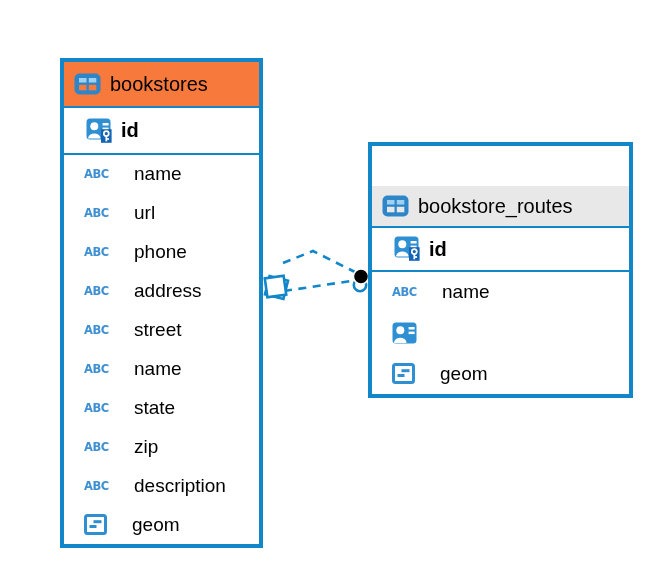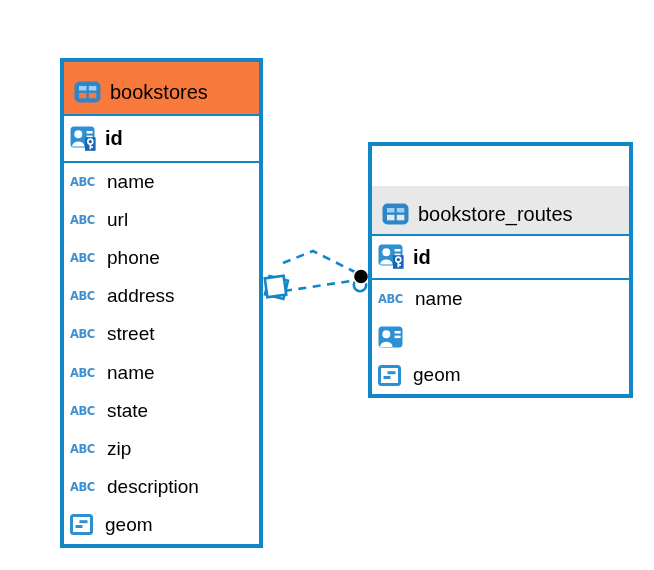--- a/index.html
+++ b/index.html
@@ -4,31 +4,31 @@
 <style>
   html,body{margin:0;padding:0;background:#fff;}
   body{width:654px;height:570px;font-family:"Liberation Sans",sans-serif;-webkit-font-smoothing:antialiased;}
   .canvas{position:relative;width:654px;height:570px;background:#fff;overflow:hidden;}
 
   .erd-table{position:absolute;background:#fff;border:4px solid #1186C9;box-sizing:border-box;
              display:flex;flex-direction:column;}
   #table-bookstores{left:60px;top:58px;width:203px;height:490px;}
   #table-bookstore-routes{left:368px;top:142px;width:265px;height:256px;}
 
-  .thead{display:flex;align-items:center;gap:9px;padding:8px 6px 0 10px;
+  .thead{display:flex;align-items:center;gap:9px;padding:0 6px 0 10px;
          border-bottom:2px solid #1186C9;font-size:20px;color:#000;flex:none;}
   #table-bookstores .thead{background:#F8793C;height:44px;}
   #table-bookstore-routes .thead{background:#E8E8E8;height:40px;margin-top:40px;}
 
-  .idrow{display:flex;align-items:center;gap:8px;padding:0 6px;
+  .idrow{display:flex;align-items:center;gap:8px;padding:0 22px;
          border-bottom:2px solid #1186C9;font-weight:bold;font-size:20px;color:#000;flex:none;}
   #table-bookstores .idrow{height:45px;}
   #table-bookstore-routes .idrow{height:42px;}
 
-  .row{display:flex;align-items:center;gap:12px;padding:0 6px;font-size:19px;color:#000;flex:1;}
+  .row{display:flex;align-items:center;gap:25px;padding:0 20px;font-size:19px;color:#000;flex:1;}
 
   .abc{font-family:"DejaVu Sans",sans-serif;font-weight:bold;font-size:11.5px;
        color:#3E90D2;width:25px;flex:none;letter-spacing:-0.5px;}
   .icon{flex:none;display:flex;align-items:center;justify-content:center;}
 
   .rel-overlay{position:absolute;left:0;top:0;width:654px;height:570px;}
 </style>
 </head>
 <body>
 

